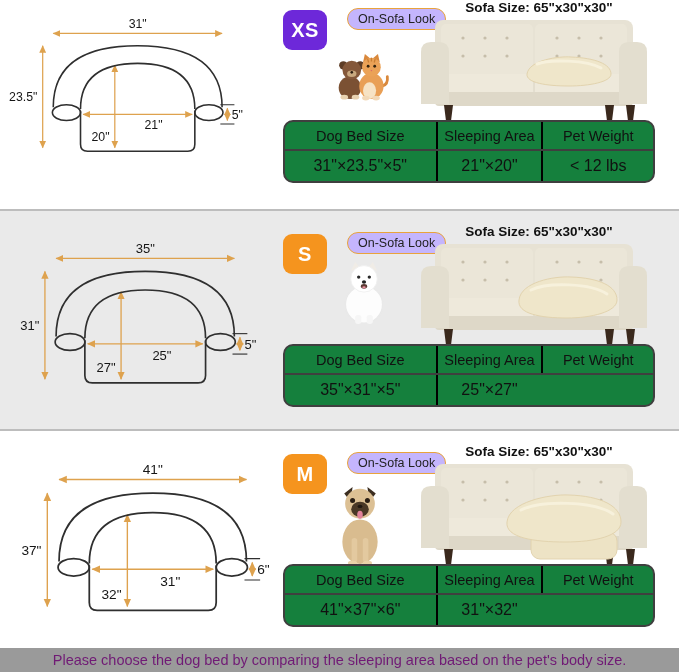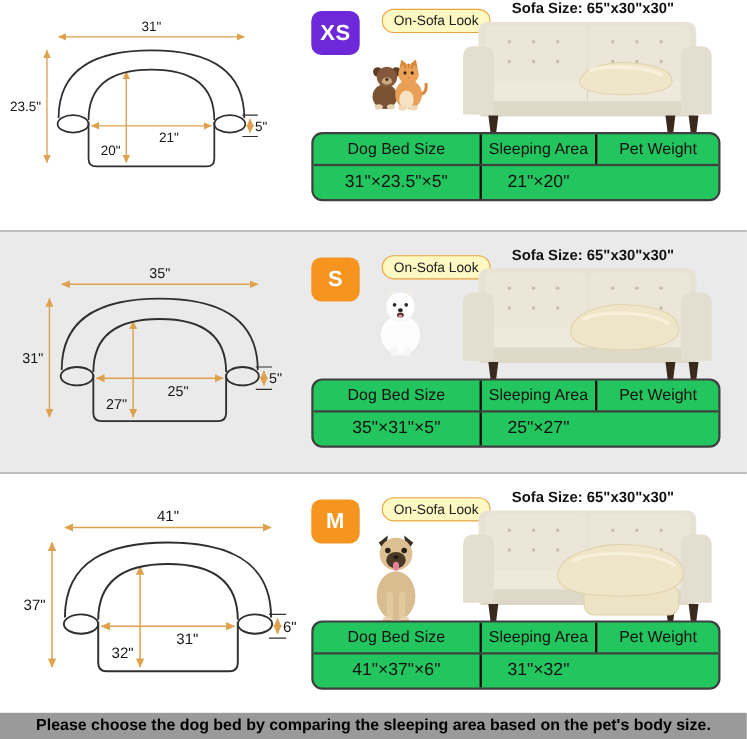--- a/index.html
+++ b/index.html
@@ -11,43 +11,43 @@
   .row3{height:217px;}
   .divider{width:679px;height:2px;background:#BDBDBD;}
   
   .diagram{position:absolute;left:4px;top:calc(14px + var(--oy));}
   .dim-label{font-family:"Liberation Sans",sans-serif;font-size:14px;font-weight:500;fill:#161616;}
   
   .badge{position:absolute;left:283px;top:calc(10px + var(--oy));width:44px;height:40px;
          border-radius:9px;display:flex;align-items:center;justify-content:center;
          color:#fff;font-weight:700;font-size:20px;letter-spacing:.5px;}
   
-  .pill{position:absolute;left:347px;top:calc(8px + var(--oy));background:#fef9c3;
+  .pill{position:absolute;left:347px;top:calc(8px + var(--oy));background:#c4b5fd;
         border:1.5px solid #E9A33C;border-radius:11px;padding:3px 10px;
         font-size:12.5px;font-weight:500;color:#222;white-space:nowrap;}
   
   .sofa-size{position:absolute;left:420px;width:238px;top:calc(0px + var(--oy));
              text-align:center;font-size:13.5px;font-weight:600;color:#111;}
   .sofa-wrap{position:absolute;left:419px;top:calc(16px + var(--oy));}
   .pets-xs{position:absolute;left:334px;top:calc(54px + var(--oy));}
   .pets-s{position:absolute;left:341px;top:calc(36px + var(--oy));}
   .pets-m{position:absolute;left:334px;top:calc(40px + var(--oy));}
   
   .size-table{position:absolute;left:283px;top:calc(120px + var(--oy));width:372px;height:63px;
-              background:#22c55e;border:2px solid #3F3F3F;border-radius:10px;overflow:hidden;
+              background:#15803d;border:2px solid #3F3F3F;border-radius:10px;overflow:hidden;
               display:grid;grid-template-rows:29px 1fr;box-sizing:border-box;}
   .tr{display:grid;grid-template-columns:40.9% 28.8% 30.3%;}
   .tr.th{border-bottom:2px solid #3F3F3F;}
   .td{display:flex;align-items:center;justify-content:center;white-space:nowrap;}
   .td + .td{border-left:2px solid #000000;}
   .th .td{font-size:14.5px;font-weight:500;color:#111;}
   .tv .td{font-size:16px;font-weight:500;color:#111;}
   
   .banner{position:absolute;left:0;bottom:0;width:679px;height:24px;background:#9A9A9A;
-          color:#000000;font-size:14.5px;font-weight:700;display:flex;align-items:center;
+          color:#701a75;font-size:14.5px;font-weight:400;display:flex;align-items:center;
           justify-content:center;white-space:nowrap;}
   svg{display:block;}
 </style>
 </head>
 <body>
 
 <svg width="0" height="0" style="position:absolute" aria-hidden="true">
   <defs>
     <marker id="ah" viewBox="0 0 8 8" refX="6.5" refY="4" markerWidth="7" markerHeight="7" orient="auto-start-reverse">
       <path d="M0,0.8 L7,4 L0,7.2 Z" fill="#DEA24E"></path>
@@ -152,20 +152,21 @@
 
     <div class="size-table">
       <div class="tr th">
         <div class="td">Dog Bed Size</div>
         <div class="td">Sleeping Area</div>
         <div class="td">Pet Weight</div>
       </div>
       <div class="tr tv">
         <div class="td">31"×23.5"×5"</div>
         <div class="td">21"×20"</div>
+        <div class="td">&lt; 12 lbs</div>
       </div>
     </div>
   </section>
 
   <div class="divider"></div>
 
   <section class="row tall alt">
     <svg class="diagram" width="262" height="156" viewBox="0 0 282 168">
       <use href="#bed-shape"></use>
       <text class="dim-label" x="152" y="16" text-anchor="middle">35"</text>

